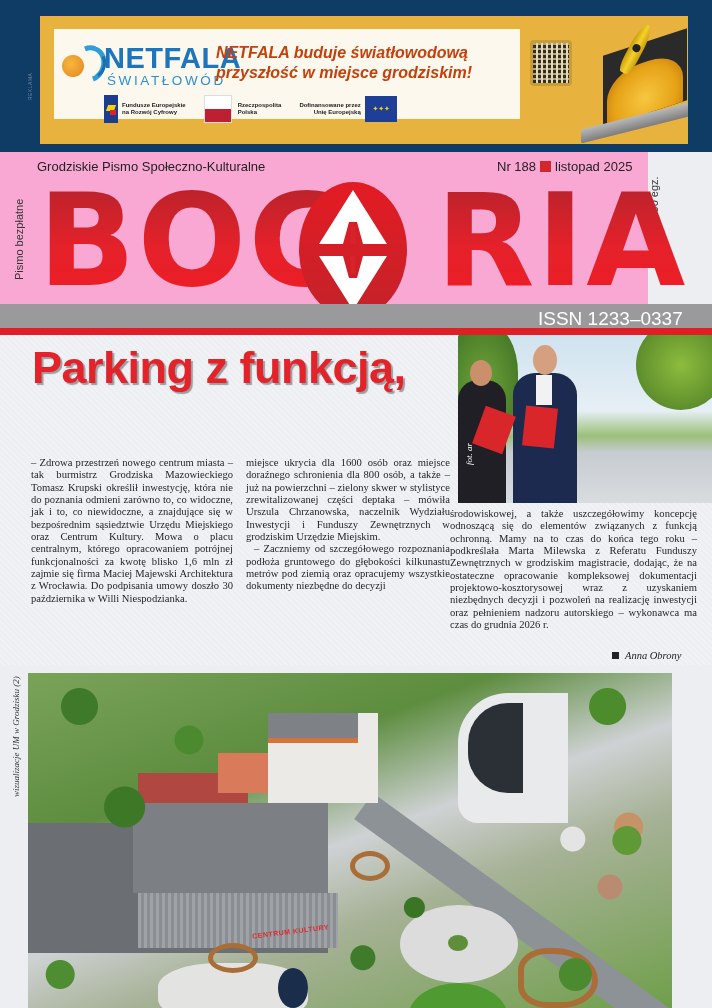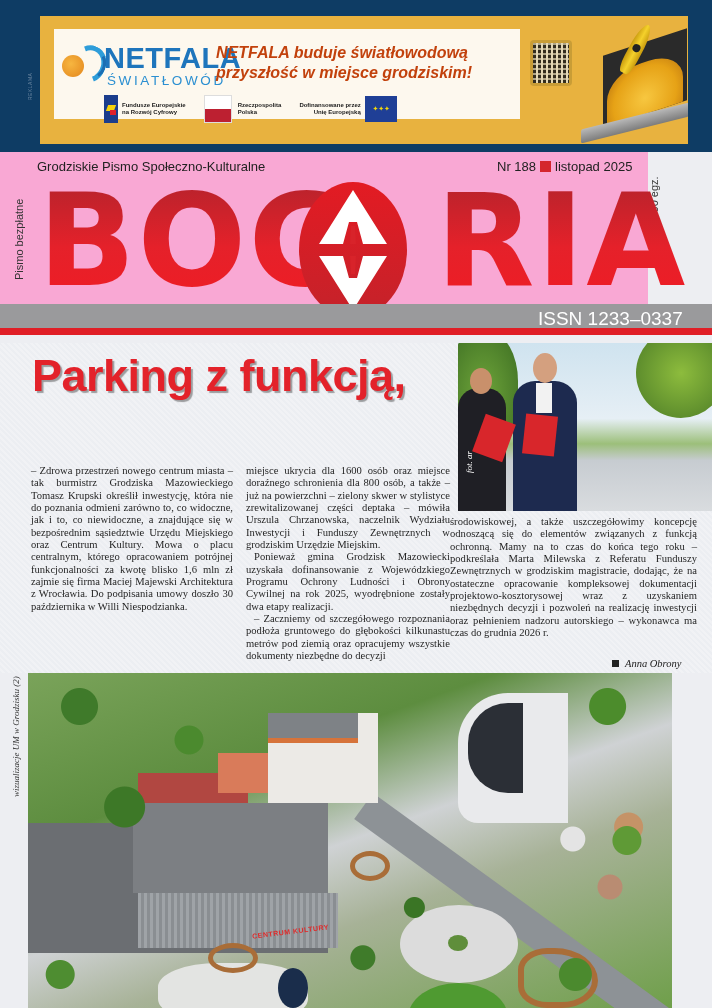--- a/index.html
+++ b/index.html
@@ -63,21 +63,21 @@
   .logo-emblem { position: absolute; left: 265px; top: 0; width: 108px; height: 136px; border-radius: 50%;
     background: linear-gradient(#e31b23, #c4222a); }
   .logo-emblem svg { position: absolute; left: 0; top: 0; }
   .mast-bar { position: absolute; left: 0; top: 152px; width: 712px; height: 24px; background: #9a9a9c; }
   .mast-bar-publ { position: absolute; left: 63px; top: 4px; font-size: 13.5px; color: #fff; }
   .mast-bar-issn { position: absolute; left: 538px; top: 4px; font-size: 19px; color: #fff; }
   .mast-red { position: absolute; left: 0; top: 176px; width: 712px; height: 7px; background: #e01e26; }
 
   
   .article { position: absolute; left: 0; top: 335px; width: 712px; height: 330px;
-    background: repeating-linear-gradient(45deg, #eceef2 0 2px, #f1f2f5 2px 4px); margin-top: 8px; }
+    background: repeating-linear-gradient(45deg, #eceef2 0 2px, #f1f2f5 2px 4px); }
   .headline { position: absolute; left: 32px; top: 10px; font-family: "Liberation Sans", sans-serif; font-weight: bold; font-size: 45px; line-height: 46px; letter-spacing: -0.5px; }
   .h1 { color: #e3222a; text-shadow: 2px 2px 1px rgba(0,0,0,.35); }
   .h2 { color: #7d7e80; text-shadow: 2px 2px 1px rgba(0,0,0,.35); }
   .photo-top { position: absolute; left: 458px; top: 0; width: 254px; height: 168px; overflow: hidden;
     background: linear-gradient(180deg, #cfe3ef 0%, #e6eff5 45%, #9cbf7a 60%, #c7ccd1 70%, #d9dcdf 100%); }
   .pt-tree-l { position: absolute; left: -10px; top: -10px; width: 70px; height: 120px; border-radius: 40%; background: radial-gradient(#6ea43a, #3c6d22); }
   .pt-tree-r { position: absolute; left: 178px; top: -15px; width: 90px; height: 90px; border-radius: 50%; background: radial-gradient(#8dbc3d, #4a7a26); }
   .pt-man1 { position: absolute; left: 0; top: 45px; width: 48px; height: 125px; background: #1f1f25; border-radius: 20px 20px 0 0; }
   .pt-man1-head { position: absolute; left: 12px; top: 25px; width: 22px; height: 26px; border-radius: 50%; background: #c9906b; }
   .pt-man2 { position: absolute; left: 55px; top: 38px; width: 64px; height: 132px; background: #1d2a4f; border-radius: 22px 22px 0 0; }
@@ -231,21 +231,20 @@
     <div class="pt-folder1"></div>
     <div class="pt-folder2"></div>
     <div class="pt-credit">fot. ar</div>
   </div>
 
   <div class="col col1">
     <p>– Zdrowa przestrzeń nowego centrum miasta – tak burmistrz Grodziska Mazowieckiego Tomasz Krupski określił inwestycję, która nie do poznania odmieni zarówno to, co widoczne, jak i to, co niewidoczne, a znajdujące się w bezpośrednim sąsiedztwie Urzędu Miejskiego oraz Centrum Kultury. Mowa o placu centralnym, którego opracowaniem potrójnej funkcjonalności za kwotę blisko 1,6 mln zł zajmie się firma Maciej Majewski Architektura z Wrocławia. Do podpisania umowy doszło 30 października w Willi Niespodzianka.</p>
   </div>
   <div class="col col2">
     <p>miejsce ukrycia dla 1600 osób oraz miejsce doraźnego schronienia dla 800 osób, a także – już na powierzchni – zielony skwer w stylistyce zrewitalizowanej części deptaka – mówiła Urszula Chrzanowska, naczelnik Wydziału Inwestycji i Funduszy Zewnętrznych w grodziskim Urzędzie Miejskim.</p>
-    <p class="ind">Ponieważ gmina Grodzisk Mazowiecki uzyskała dofinansowanie z Wojewódzkiego Programu Ochrony Ludności i Obrony Cywilnej na rok 2025, wyodrębnione zostały dwa etapy realizacji.</p>
     <p class="ind">– Zaczniemy od szczegółowego rozpoznania podłoża gruntowego do głębokości kilkunastu metrów pod ziemią oraz opracujemy wszystkie dokumenty niezbędne do decyzji</p>
   </div>
   <div class="col col3">
     <p>środowiskowej, a także uszczegółowimy koncepcję odnoszącą się do elementów związanych z funkcją ochronną. Mamy na to czas do końca tego roku – podkreślała Marta Milewska z Referatu Funduszy Zewnętrznych w grodziskim magistracie, dodając, że na ostateczne opracowanie kompleksowej dokumentacji projektowo-kosztorysowej wraz z uzyskaniem niezbędnych decyzji i pozwoleń na realizację inwestycji oraz pełnieniem nadzoru autorskiego – wykonawca ma czas do grudnia 2026 r.</p>
   </div>
   <div class="byline">
     <span class="b"></span>
     <span>Anna Obrony</span>
   </div>
 </div>

